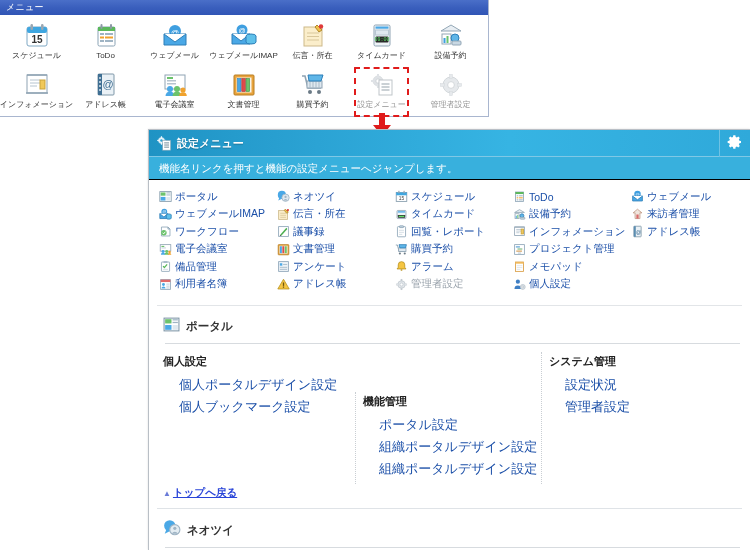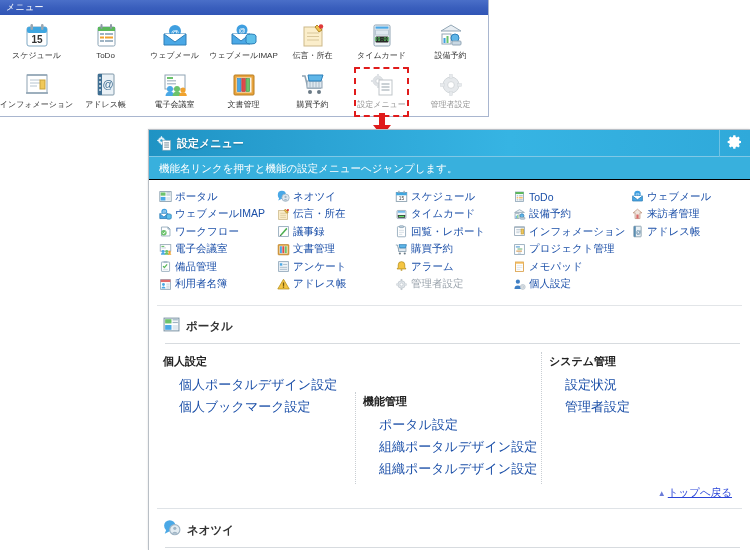--- a/index.html
+++ b/index.html
@@ -89,21 +89,21 @@
   .col.c2 { width: 186px; padding-left: 8px; margin-top: 40px; }
   .col.c3 { width: 180px; padding-left: 8px; }
   .col.c2::before, .col.c3::before {
     content: ""; position: absolute; left: 0; top: -2px; bottom: -4px;
     border-left: 1px dotted #c9ced3;
   }
   .col h4 { margin: 0 0 5px 0; font-size: 11px; font-weight: bold; color: #222; }
   .col a { display: block; font-size: 13px; color: #1b4fa8; text-decoration: none;
            padding: 2px 0 2px 16px; white-space: nowrap; }
   .top-link {
-    text-align: right; padding: 6px 10px 0 0; font-size: 10.5px;
+    text-align: left; padding: 6px 10px 0 0; font-size: 10.5px; font-weight: bold;
   }
   .top-link a { color: #2a45d8; text-decoration: underline; }
   .top-link .caret { color: #6a7bd8; font-size: 8px; margin-right: 2px; }
 
   .sec-sep { height: 1px; background: #dfe3e7; margin: 8px 8px 0 8px; }
 </style>
 </head>
 <body>
 
 <div id="root">

